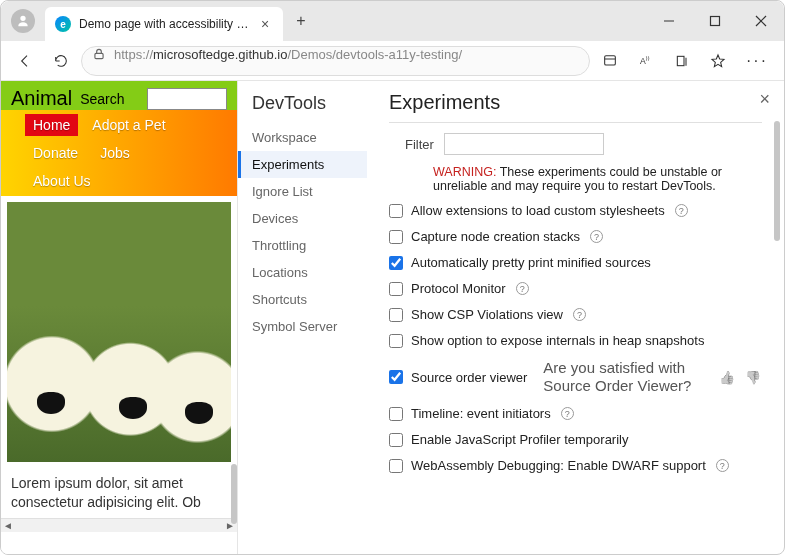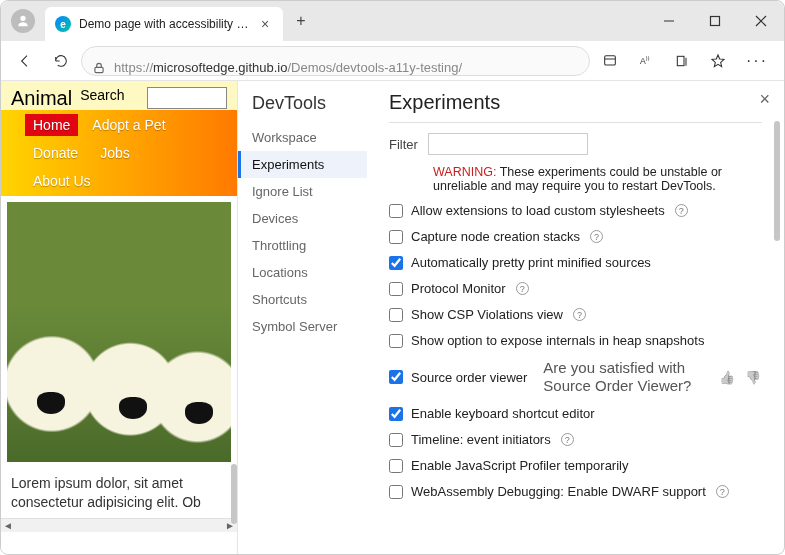--- a/index.html
+++ b/index.html
@@ -16,30 +16,30 @@
 .tab-close { width: 16px; height: 16px; display:flex; align-items:center; justify-content:center; font-size:14px; color:#555; }
 .newtab { width: 28px; height: 28px; display:flex; align-items:center; justify-content:center; font-size:16px; color:#444; margin-left:4px; }
 .win-controls { margin-left: auto; display:flex; }
 .win-btn { width: 46px; height: 40px; display:flex; align-items:center; justify-content:center; }
 .win-btn svg { width: 12px; height: 12px; stroke:#333; stroke-width:1.2; fill:none; }
 
 
 .toolbar { height: 40px; background:#fff; display:flex; align-items:center; padding: 0 8px; gap:4px; border-bottom:1px solid #e5e5e5;}
 .tb-btn { width:32px; height:32px; display:flex; align-items:center; justify-content:center; border-radius:4px; }
 .tb-btn svg { width:16px; height:16px; stroke:#333; stroke-width:1.6; fill:none; }
-.addr { flex:1; height:30px; border:1px solid #ddd; border-radius:15px; background:#fafafa; display:flex; align-items:flex-end; padding:0 10px; font-size:13px; color:#555; gap:8px;}
+.addr { flex:1; height:30px; border:1px solid #ddd; border-radius:15px; background:#fafafa; display:flex; align-items:flex-start; padding:0 10px; font-size:13px; color:#555; gap:8px;}
 .addr .lock { width:14px; height:14px; }
 .addr .url .muted { color:#888; }
 .addr .url .dark { color:#333; }
 .dots { font-size:16px; letter-spacing:2px; color:#333; padding:0 8px;}
 
 
 .content { flex:1; display:flex; overflow:hidden; position:relative;}
 .page { width: 236px; background:#fff; overflow:hidden; position:relative; display:flex; flex-direction:column;}
-.page-header { background:#fef9c3; padding:6px 10px 0; display:flex; align-items:flex-start; gap:8px;}
+.page-header { background:#84cc16; padding:6px 10px 0; display:flex; align-items:center; gap:8px;}
 .page-header .pt { font-size:20px; color:#000; }
 .search { margin-left:auto; height:22px; width:80px; border:1px solid #888; background:#fff; font-size:12px; padding:0 4px;}
 .nav { background: linear-gradient(90deg, #ffd400, #ff7a00); padding: 4px 24px; display:flex; flex-wrap:wrap; gap: 6px; }
 .nav a { font-size:14px; color:#fff; padding:3px 8px; text-decoration:none; text-shadow:0 1px 1px rgba(0,0,0,.3);}
 .nav a.home { background:#e20613; }
 .sheep { height:260px; background:#3a5; margin:6px; position:relative; overflow:hidden;}
 .sheep::before{content:""; position:absolute; inset:0; background: radial-gradient(circle at 20% 70%, #f6f3df 18%, transparent 19%), radial-gradient(circle at 55% 72%, #f6f3df 20%, transparent 21%), radial-gradient(circle at 85% 75%, #f6f3df 16%, transparent 17%), linear-gradient(#6a8a3a 40%, #4a6a2a);}
 .sheep .face { position:absolute; width:28px; height:22px; background:#111; border-radius:40% 40% 50% 50%; }
 .sheep .f1{ left:30px; top:190px;} .sheep .f2{ left:112px; top:195px;} .sheep .f3{ left:178px; top:200px;}
 .page p { font-size:14px; color:#333; padding:6px 10px; line-height:1.35;}
@@ -51,21 +51,21 @@
 
 .settings-side { width: 130px; background:#fff; border-left:1px solid #e5e5e5; padding-top:8px;}
 .settings-side h2 { font-size:18px; font-weight:400; color:#333; padding:4px 14px 10px;}
 .settings-side .item { font-size:13px; color:#666; padding:6px 14px; cursor:pointer;}
 .settings-side .item.active { color:#111; background:#eef3fb; border-left:3px solid #1a73e8; padding-left:11px;}
 
 
 .exp { flex:1; position:relative; padding:10px 22px 0 22px; overflow:hidden;}
 .exp h1 { font-size:20px; font-weight:400; color:#222; padding-bottom:8px; border-bottom:1px solid #e0e0e0;}
 .exp-close { position:absolute; right:14px; top:8px; font-size:18px; color:#666; cursor:pointer;}
-.filter-row { display:flex; align-items:center; gap:10px; margin:10px 0;}
+.filter-row { display:flex; align-items:center; gap:10px; margin:10px 16px;}
 .filter-row label { font-size:13px; color:#444;}
 .filter-row input { width:160px; height:22px; border:1px solid #ccc; }
 .warn { font-size:12.5px; margin-bottom:10px; color:#222;margin-left:44px;}
 .warn .wlbl { color:#c5221f; }
 .exp-list { display:flex; flex-direction:column; gap:11px; font-size:13px; color:#222;}
 .exp-item { display:flex; align-items:center; gap:8px;}
 .exp-item input[type=checkbox]{ width:14px; height:14px; flex:none; accent-color:#1a73e8;}
 .qmark { width:13px; height:13px; border:1px solid #999; border-radius:50%; display:inline-flex; align-items:center; justify-content:center; font-size:9px; color:#777; margin-left:2px;}
 .fbk { font-size:15px; color:#555; margin-left:8px; max-width:150px; line-height:1.2;}
 .thumbs { display:flex; gap:10px; margin-left:auto; color:#555; font-size:13px;}
@@ -238,24 +238,20 @@
         <div class="exp-item">
           <input type="checkbox" checked="" style="">
           <span>Source order viewer</span>
           <span class="fbk">Are you satisfied with Source Order Viewer?</span>
           <span class="thumbs">
             <span style="filter: grayscale(1);">👍</span>
             <span style="filter: grayscale(1);">👎</span>
           </span>
         </div>
         <div class="exp-item">
-          <input type="checkbox" checked="" style="">
-          <span>Enable keyboard shortcut editor</span>
-        </div>
-        <div class="exp-item">
           <input type="checkbox" style="">
           <span>Timeline: event initiators</span>
           <span class="qmark">?</span>
         </div>
         <div class="exp-item">
           <input type="checkbox" style="">
           <span>Enable JavaScript Profiler temporarily</span>
         </div>
         <div class="exp-item cutoff">
           <input type="checkbox" style="">

